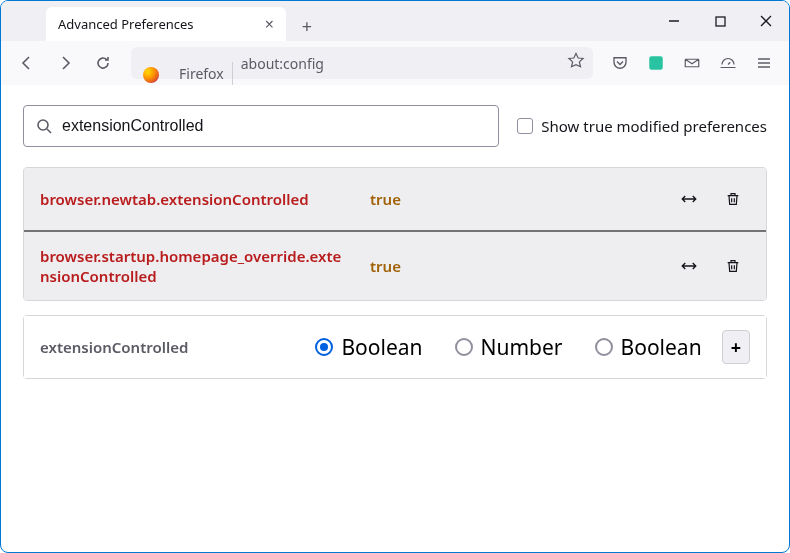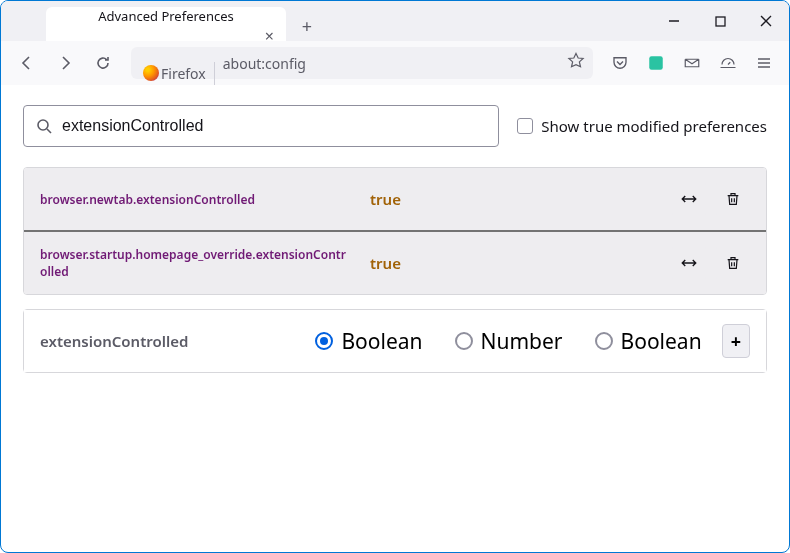--- a/index.html
+++ b/index.html
@@ -24,21 +24,20 @@
   background: #fff;
   border-radius: 6px 6px 0 0;
   height: 34px;
   width: 240px;
   display: flex;
   align-items: center;
   padding: 0 12px;
   font-size: 13px;
   color: #15141a;
   position: relative;
-  flex-direction: column;
 }
 .tab-close { margin-left: auto; font-size: 16px; color: #5b5b66; cursor: pointer; }
 .new-tab {
   width: 30px; height: 30px; display: flex; align-items: center; justify-content: center;
   font-size: 18px; color: #5b5b66; margin-left: 6px; cursor: pointer;
 }
 .win-controls {
   margin-left: auto; display: flex; align-items: center; height: 40px;
 }
 .win-btn {
@@ -52,21 +51,21 @@
 .nav-btn {
   width: 32px; height: 32px; display: flex; align-items: center; justify-content: center;
   color: #5b5b66; border-radius: 4px; cursor: pointer;
 }
 .urlbar {
   flex: 1; height: 32px; background: #f0f0f4; border-radius: 6px;
   display: flex; align-items: center; padding: 0 8px; gap: 8px;
   font-size: 14px; margin: 0 6px;
 }
 .url-badge {
-  display: flex; align-items: center; gap: 2px; padding: 2px 8px 2px 4px;
+  display: flex; align-items: flex-end; gap: 20px; padding: 2px 8px 2px 4px;
   border-right: 1px solid #cfcfd8; color: #5b5b66; margin-top: 20px;
 }
 .ff-icon {
   width: 16px; height: 16px; border-radius: 50%;
   background: radial-gradient(circle at 30% 30%, #ffcc00 10%, #ff9500 40%, #e25822 70%, #7a00b3 100%);
 }
 .url-text { color: #5b5b66; }
 .urlbar-right { margin-left: auto; display: flex; gap: 10px; align-items: center; color: #5b5b66; }
 .tb-icon {
   width: 30px; height: 30px; display: flex; align-items: center; justify-content: center;
@@ -87,21 +86,21 @@
   width: 16px; height: 16px; border: 1px solid #8f8f9d; border-radius: 3px;
 }
 .pref-table {
   border: 1px solid #d7d7db; border-radius: 4px; overflow: hidden; margin-bottom: 14px;
 }
 .pref-row {
   display: flex; align-items: center; padding: 14px 16px; gap: 20px;
 }
 .pref-row + .pref-row { border-top: 2px solid #737373; }
 .pref-row.modified { background: #eeedf0; font-weight: 600; }
-.pref-name { width: 310px; font-size: 12px; color: #701a75; word-break: break-word; }
+.pref-name { width: 310px; font-size: 15px; color: #b91c1c; word-break: break-word; }
 .pref-value { flex: 1; font-size: 15px; color: #a16207; }
 .row-actions { display: flex; gap: 10px; }
 .icon-btn {
   width: 34px; height: 34px; border: 1px solid transparent; border-radius: 4px;
   display: flex; align-items: center; justify-content: center; cursor: pointer;
   background: #eeedf0; color: #15141a;
 }
 .new-row { border: 1px solid #d7d7db; border-radius: 4px; }
 .new-row .pref-row { background: #fff; }
 .new-pref-name { font-weight: 600; color: #5b5b66; width: 310px; font-size: 15px; }

